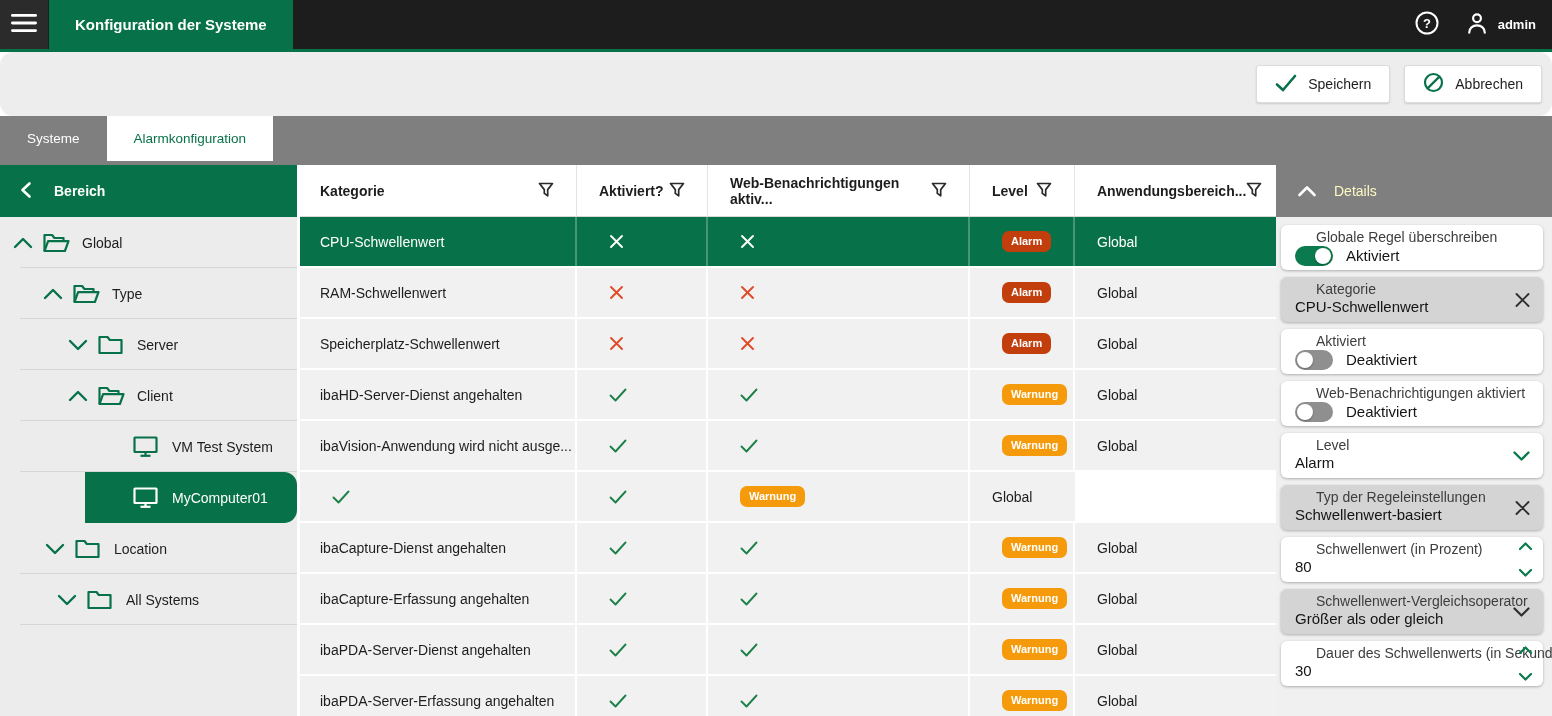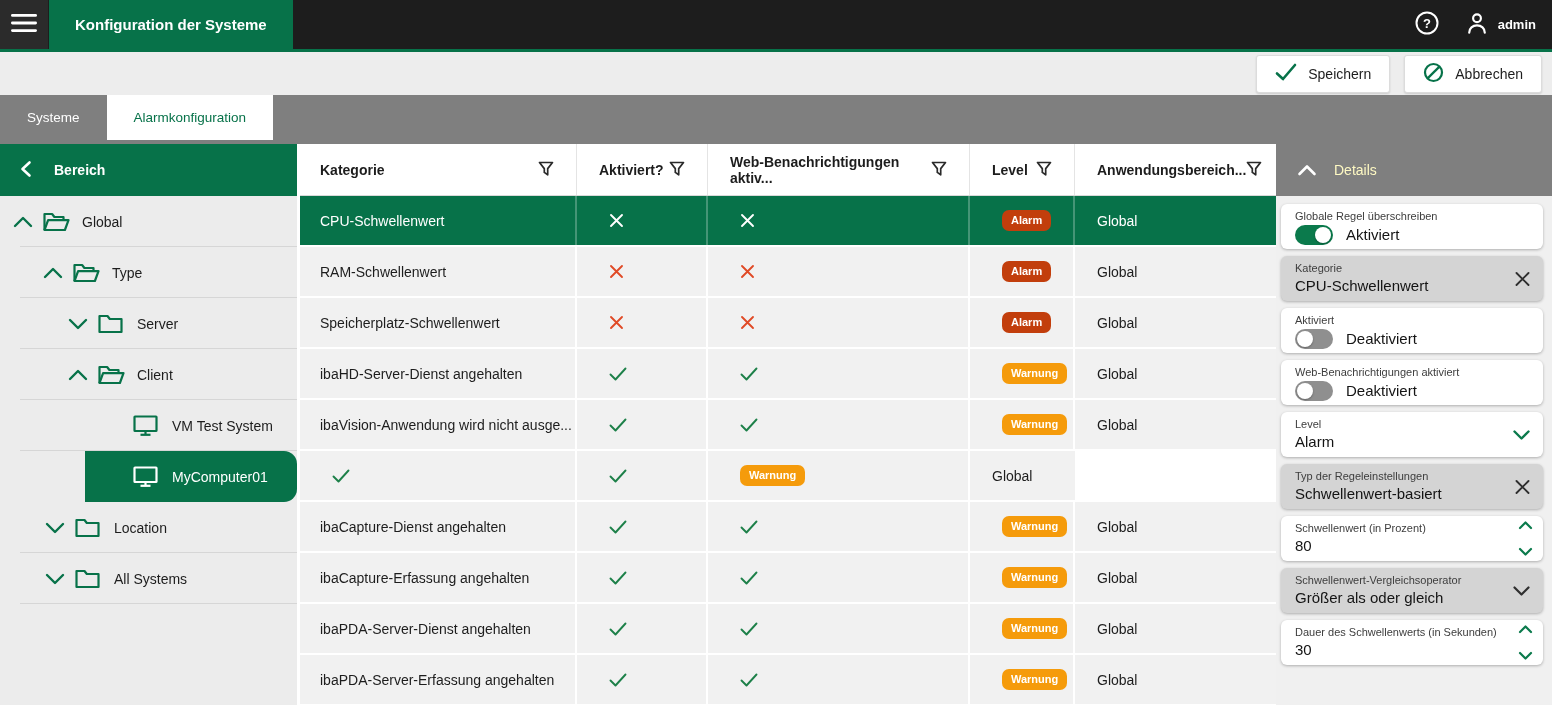--- a/index.html
+++ b/index.html
@@ -8,21 +8,21 @@
 
   
   .topbar { height:52px; background:#1d1d1d; border-bottom:3px solid #077249; display:flex; align-items:stretch;justify-content:flex-end; }
   .menu-btn { width:48px; background:#2b2b2b; display:flex; align-items:center; justify-content:center; cursor:pointer; }
   .title-tab { background:#077249; color:#fff; padding:0 26px; margin-left:1px; display:flex; align-items:center; font-size:15px; font-weight:600; }
   .topbar-right { margin-left:auto; display:flex; align-items:center; gap:24px; padding-right:16px; }
   .help-btn { display:flex; align-items:center; cursor:pointer; }
   .userbox { display:flex; align-items:center; gap:8px; color:#fff; font-size:13px; font-weight:700; }
 
   
-  .toolbar { height:43px; background:#ededed; display:flex; justify-content:flex-end; align-items:center; gap:14px; padding-right:10px; }
+  .toolbar { height:64px; background:#ededed; display:flex; justify-content:flex-end; align-items:center; gap:14px; padding-right:10px;border-radius:13px; }
   .btn { display:flex; align-items:center; gap:11px; height:38px; padding:0 18px; background:#fff; border:1px solid #dcdcdc; border-radius:3px; font-size:14px; color:#1d1d1d; box-shadow:0 1px 2px rgba(0,0,0,.14); cursor:pointer; font-family:inherit; }
 
   
   .tabbar { height:49px; background:#7f7f7f; display:flex; align-items:flex-start; }
   .tab { height:45px; padding:0 27px; display:flex; align-items:center; color:#fff; font-size:13.5px; cursor:pointer; }
   .tab.active { background:#fff; color:#077249; }
 
   
   .content { display:flex; height:561px; }
 
@@ -56,21 +56,21 @@
   .badge { padding:4px 9px; border-radius:7px; color:#fff; font-size:11px; font-weight:700; line-height:13px; }
 
   
   .details { width:276px; background:#f0f0f0; }
   .details-header { height:52px; background:#7f7f7f; color:#fef9c3; display:flex; align-items:center; gap:17px; padding-left:21px; font-size:14px; }
   .dh-chev { display:flex; align-items:center; cursor:pointer; }
   .cards { padding:8px 9px 0 5px; }
   .card { height:45px; border-radius:6px; margin-bottom:7px; padding:6px 34px 0 14px; box-shadow:0 1px 3px rgba(0,0,0,.28); position:relative; }
   .card.white { background:#fff; }
   .card.gray { background:#d4d4d4; }
-  .card-label { font-size:11px; color:#3d3d3d; line-height:13px; white-space:nowrap; }
+  .card-label { font-size:14px; color:#3d3d3d; line-height:13px; white-space:nowrap;margin-left:21px; }
   .card-value { font-size:15px; color:#141414; line-height:21px; white-space:nowrap; }
   .ctl-row { display:flex; align-items:center; margin-top:1px; }
   .toggle { width:38px; height:20px; border-radius:10px; position:relative; margin-right:13px; cursor:pointer; flex:none; }
   .toggle.on { background:#0b7a4c; }
   .toggle.off { background:#8f8f8f; }
   .toggle::after { content:""; position:absolute; top:2px; width:16px; height:16px; border-radius:50%; background:#fff; box-shadow:0 1px 2px rgba(0,0,0,.3); }
   .toggle.on::after { right:2px; }
   .toggle.off::after { left:2px; }
   .card-right { position:absolute; right:12px; top:50%; transform:translateY(-50%); display:flex; align-items:center; cursor:pointer; }
   .stepper { position:absolute; right:10px; top:4px; bottom:4px; display:flex; flex-direction:column; justify-content:space-between; }
@@ -232,21 +232,21 @@
               <polyline points="3 3 11 11 19 3"></polyline>
             </svg>
           </span>
           <span class="tree-ico">
             <svg width="27" height="23" viewBox="0 0 27 23" fill="none" stroke="currentColor" stroke-width="2.2" stroke-linejoin="round">
               <path d="M2.5 20V4h8l2.3 3h11.7v13z"></path>
             </svg>
           </span>
           <span>Location</span>
         </div>
-        <div class="tree-row" style="padding-left: 44px;">
+        <div class="tree-row" style="padding-left: 56px;">
           <span class="tree-chev">
             <svg width="22" height="14" viewBox="0 0 22 14" fill="none" stroke="currentColor" stroke-width="2.4" stroke-linecap="round" stroke-linejoin="round">
               <polyline points="3 3 11 11 19 3"></polyline>
             </svg>
           </span>
           <span class="tree-ico">
             <svg width="27" height="23" viewBox="0 0 27 23" fill="none" stroke="currentColor" stroke-width="2.2" stroke-linejoin="round">
               <path d="M2.5 20V4h8l2.3 3h11.7v13z"></path>
             </svg>
           </span>

